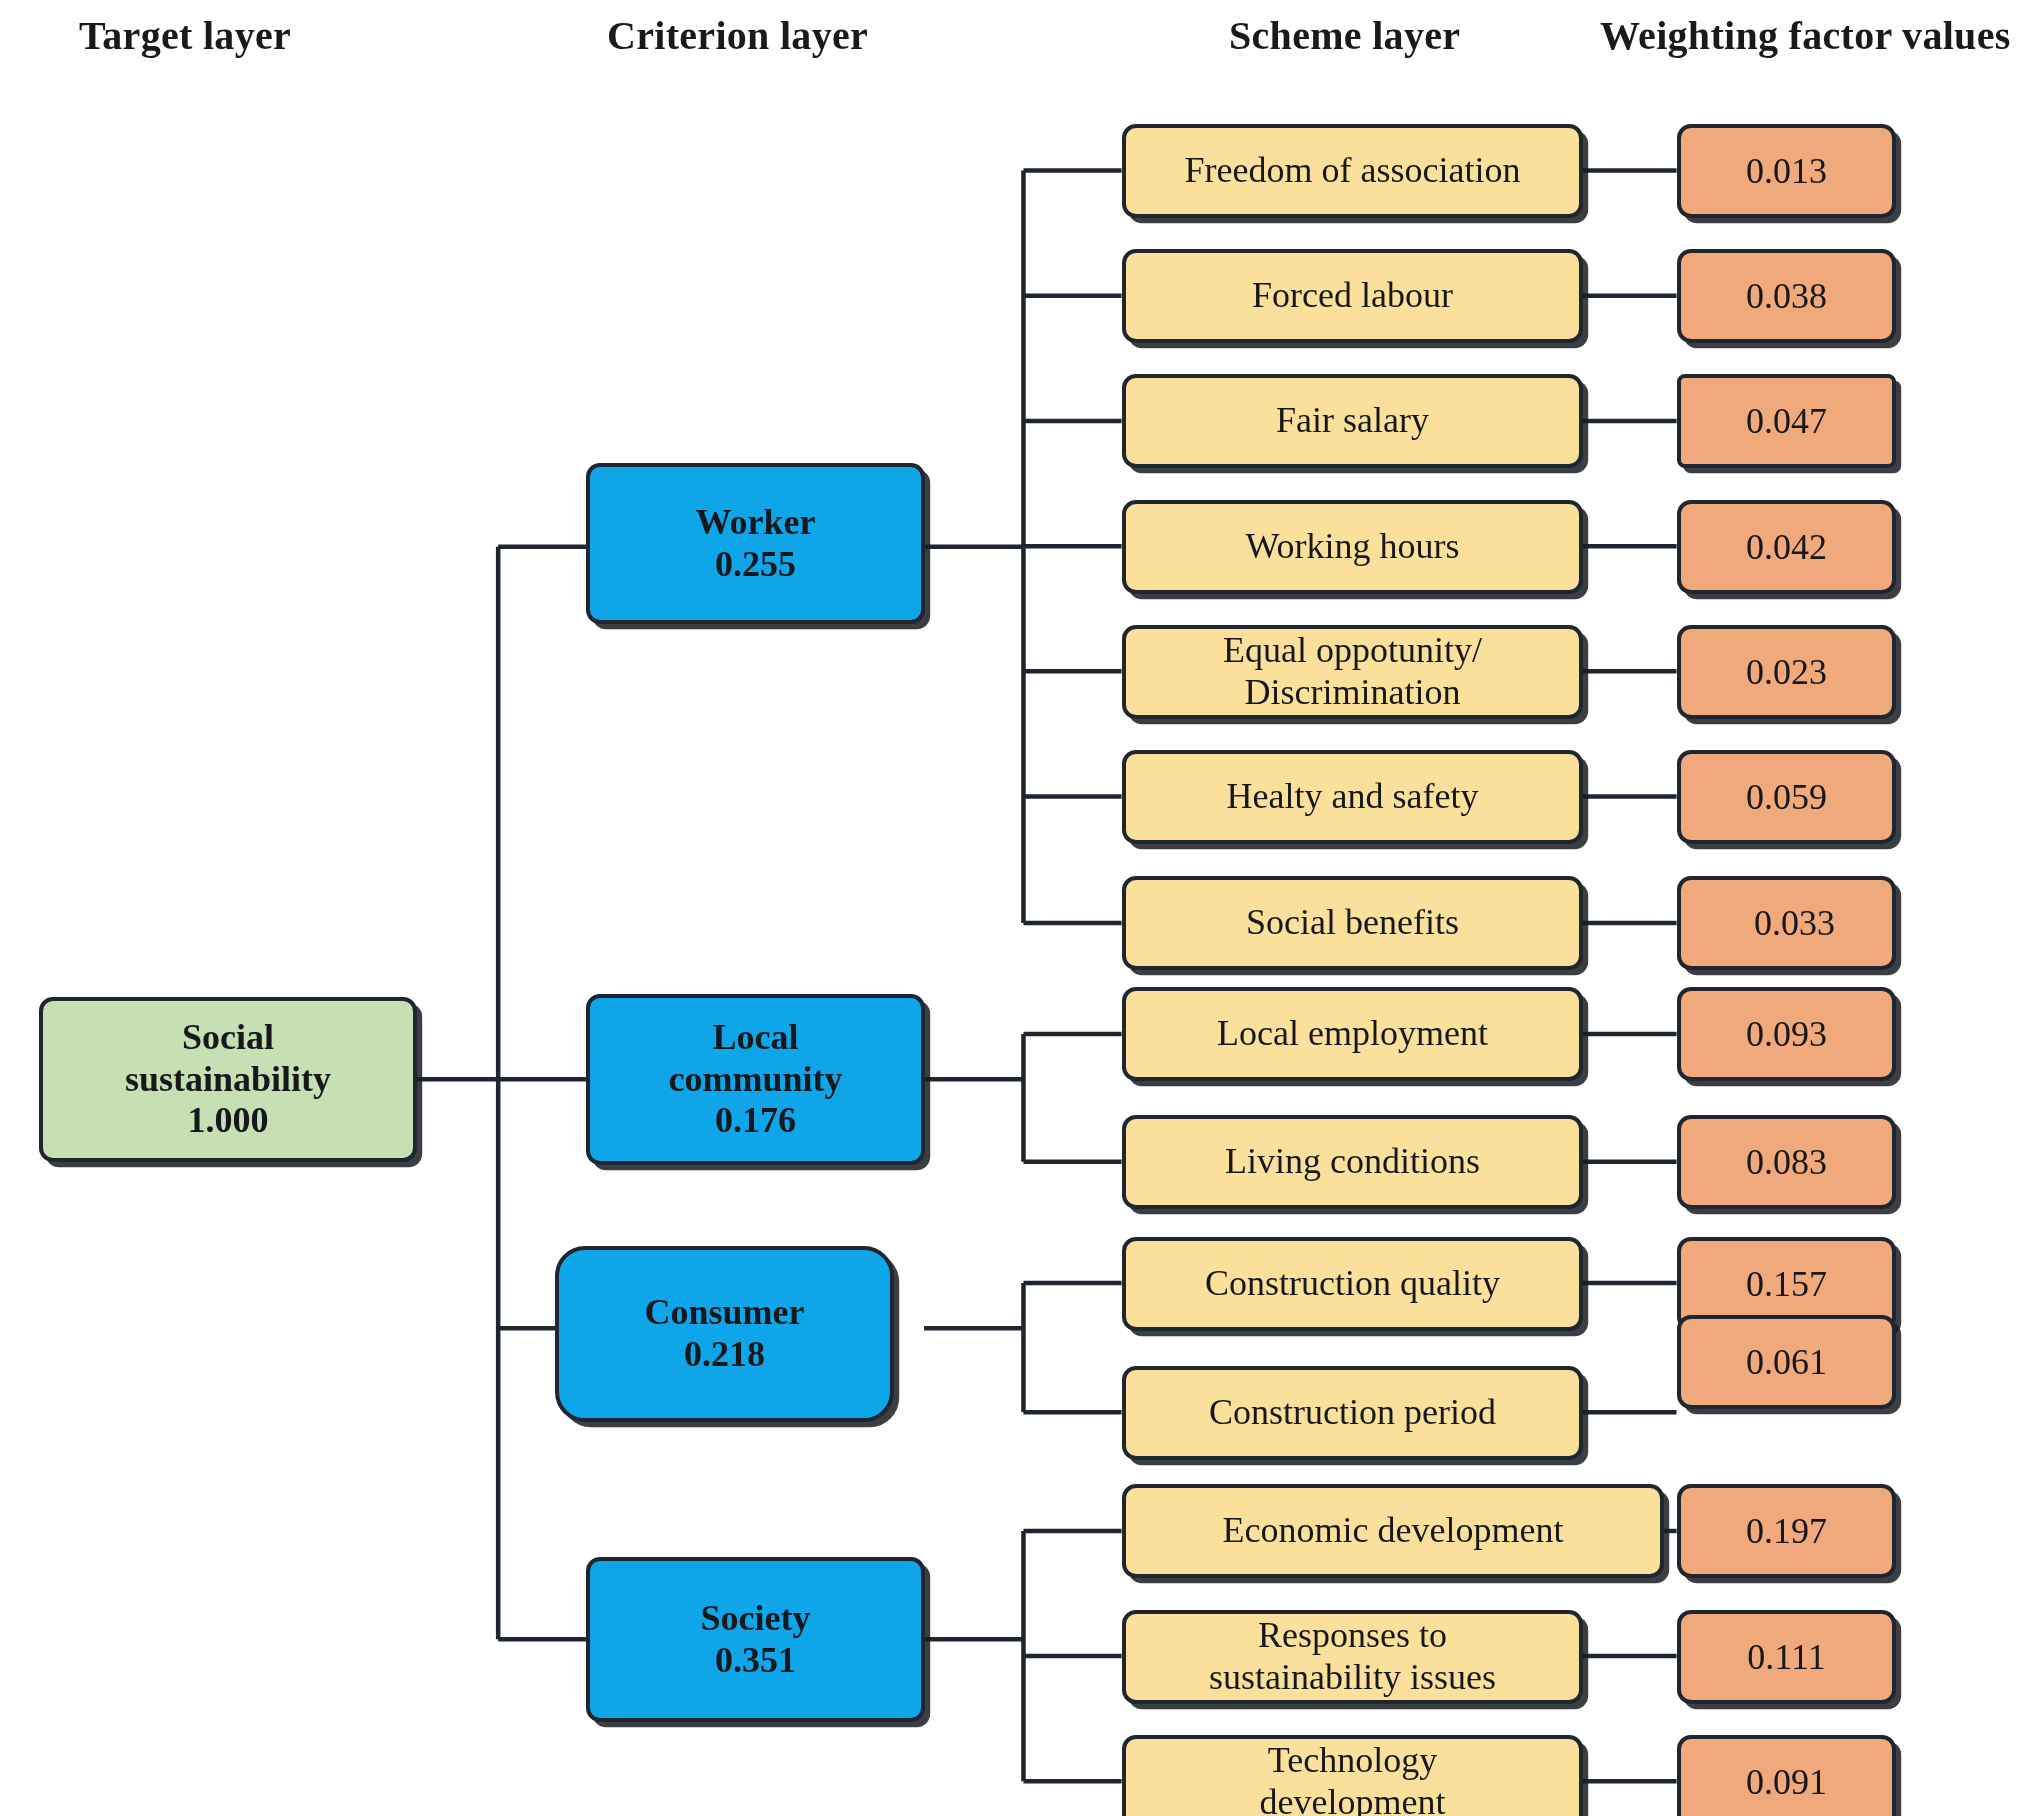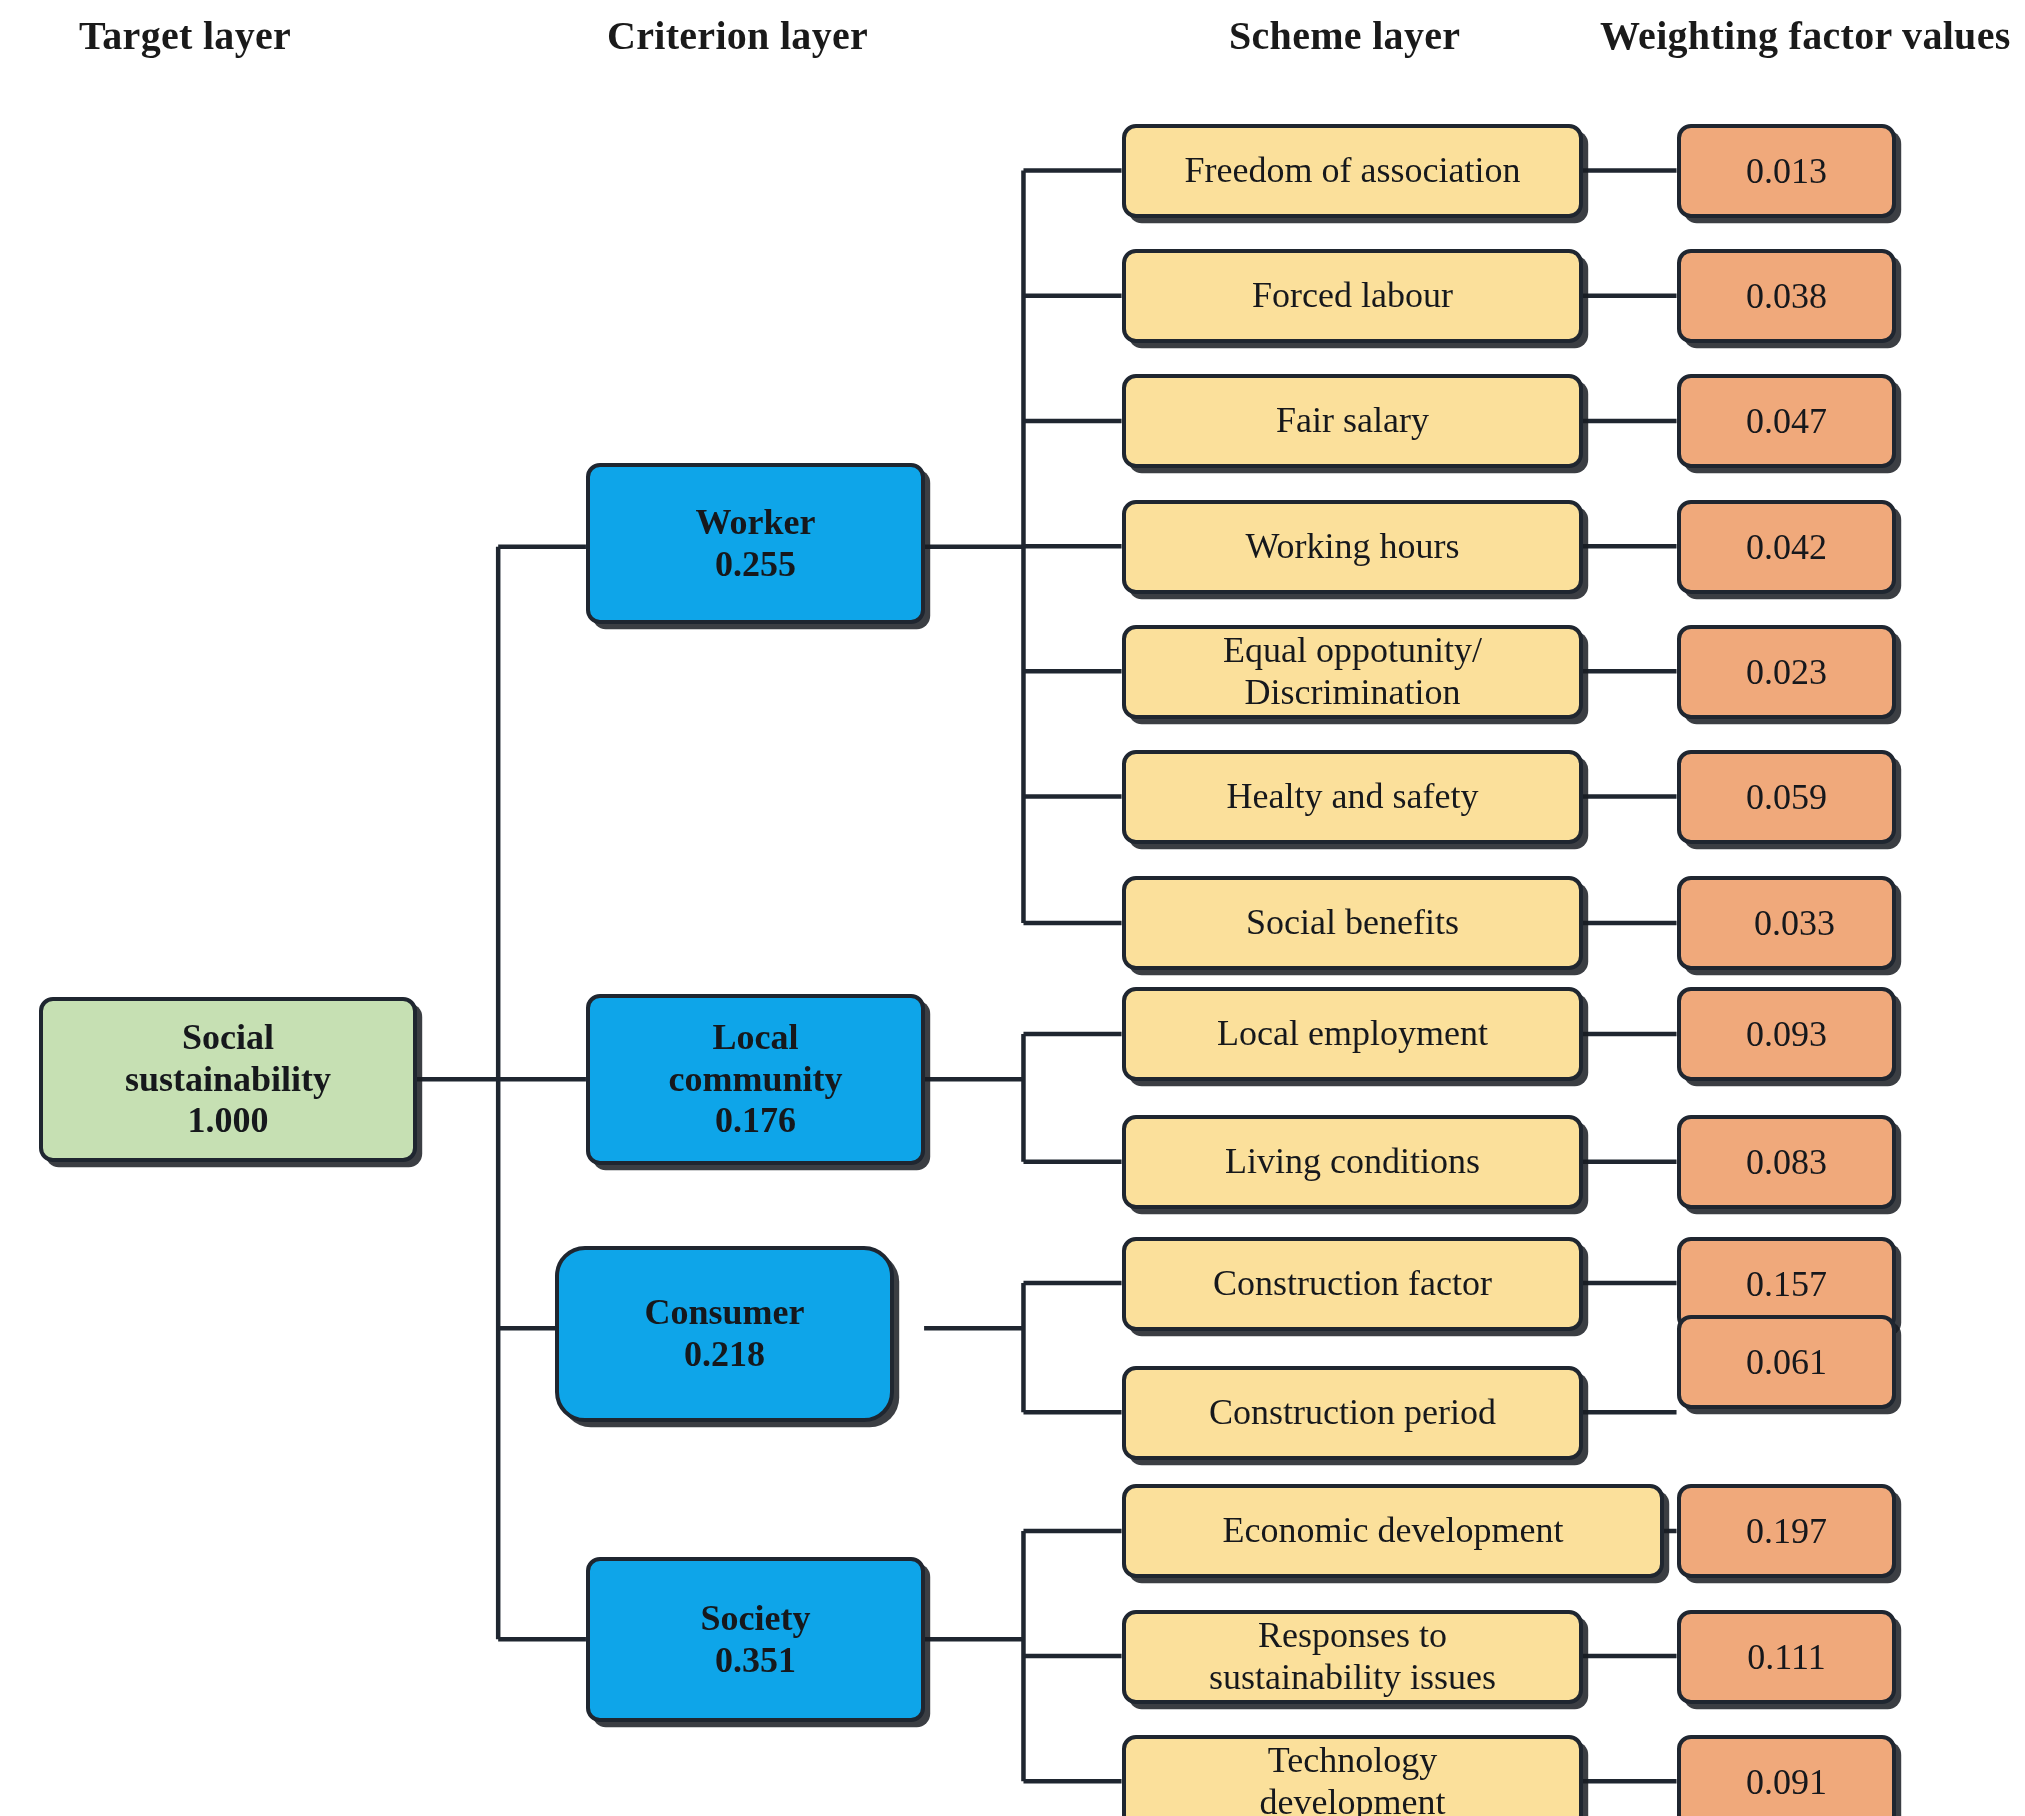--- a/index.html
+++ b/index.html
@@ -192,21 +192,21 @@
   <div class="node node-scheme" style="left:1122px; top:249px; width:461px; height:94px;">
     <span class="lbl"><span>Forced labour</span></span>
   </div>
   <div class="node node-weight" style="left:1677px; top:249px; width:219px; height:94px;">
     <span class="lbl">0.038</span>
   </div>
 
   <div class="node node-scheme" style="left:1122px; top:374px; width:461px; height:94px;">
     <span class="lbl"><span>Fair salary</span></span>
   </div>
-  <div class="node node-weight" style="left:1677px; top:374px; width:219px; height:94px;">
+  <div class="node node-weight" style="left:1677px; top:374px; width:219px; height:94px;border-radius:8px;">
     <span class="lbl">0.047</span>
   </div>
 
   <div class="node node-scheme" style="left:1122px; top:500px; width:461px; height:94px;">
     <span class="lbl"><span>Working hours</span></span>
   </div>
   <div class="node node-weight" style="left:1677px; top:500px; width:219px; height:94px;">
     <span class="lbl">0.042</span>
   </div>
 
@@ -242,21 +242,21 @@
   </div>
 
   <div class="node node-scheme" style="left:1122px; top:1115px; width:461px; height:94px;">
     <span class="lbl"><span>Living conditions</span></span>
   </div>
   <div class="node node-weight" style="left:1677px; top:1115px; width:219px; height:94px;">
     <span class="lbl">0.083</span>
   </div>
 
   <div class="node node-scheme" style="left:1122px; top:1237px; width:461px; height:94px;">
-    <span class="lbl"><span>Construction factor</span></span>
+    <span class="lbl"><span>Construction quality</span></span>
   </div>
   <div class="node node-weight" style="left:1677px; top:1237px; width:219px; height:94px;">
     <span class="lbl">0.157</span>
   </div>
 
   <div class="node node-scheme" style="left:1122px; top:1366px; width:461px; height:94px;">
     <span class="lbl"><span>Construction period</span></span>
   </div>
   <div class="node node-weight" style="left:1677px; top:1315px; width:219px; height:94px;">
     <span class="lbl">0.061</span>

